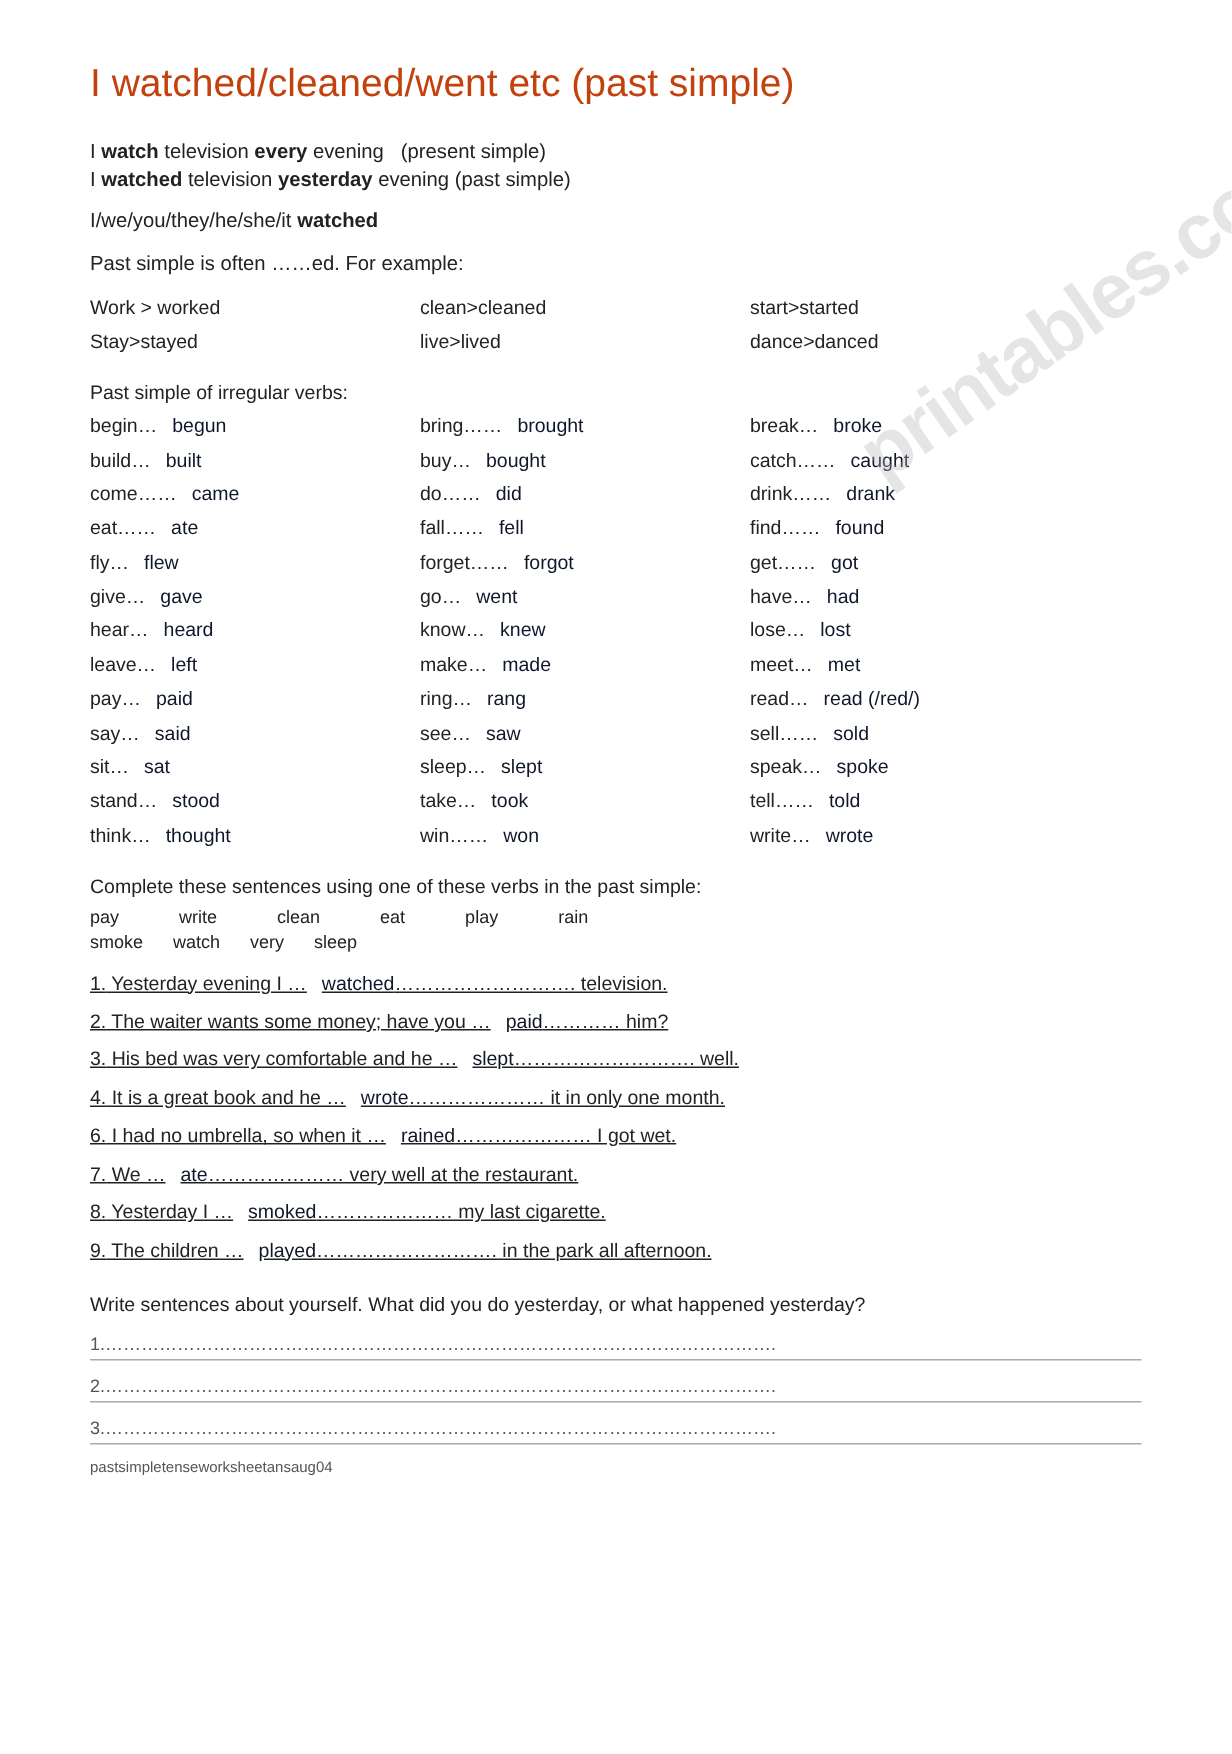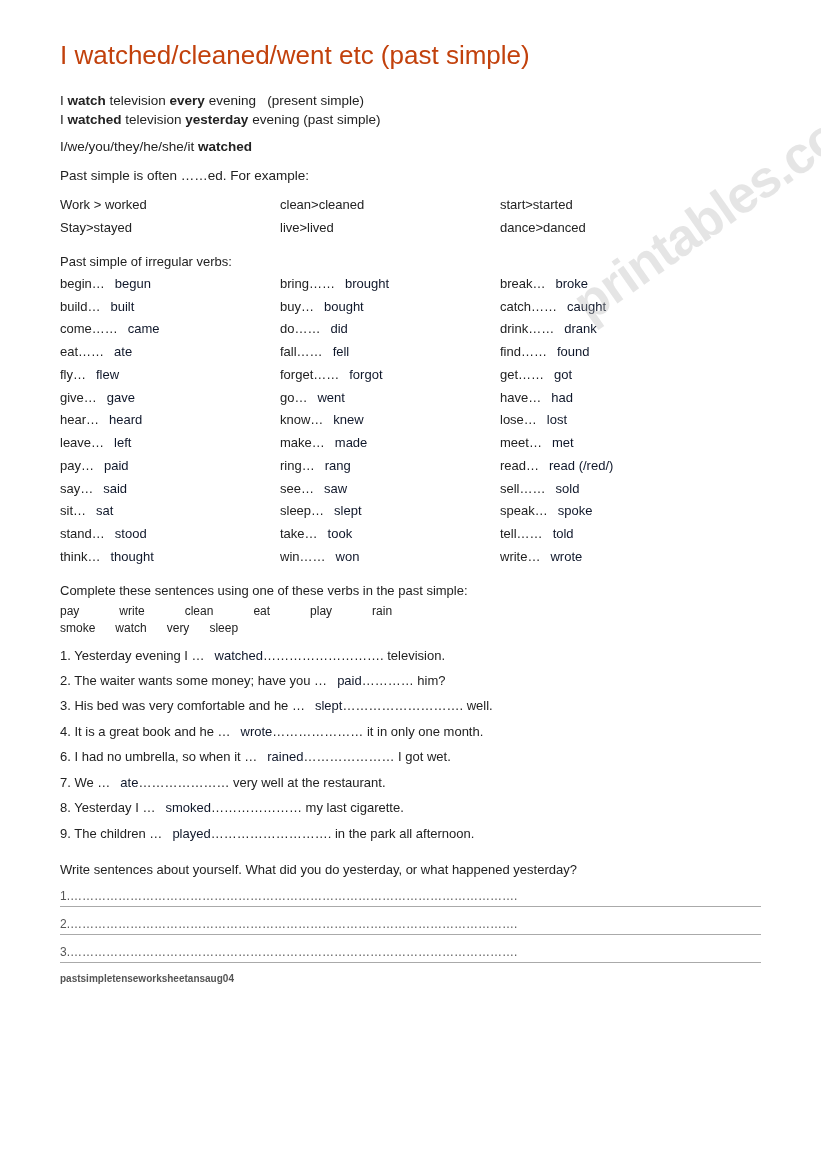--- a/index.html
+++ b/index.html
@@ -41,26 +41,26 @@
       line-height: 1.75;
       margin-bottom: 14px;
     }
     .complete-title { margin-bottom: 6px; font-size: 13px; }
     .verbs-row {
       display: flex;
       gap: 40px;
       margin-bottom: 3px;
       font-size: 12px;
     }
-    .sentences { margin-top: 10px; margin-bottom: 16px; }
+    .sentences { margin-top: 10px; margin-bottom: 16px; text-decoration: underline; }
     .sentence { font-size: 13px; margin-bottom: 4px; line-height: 1.65; }
     .write-section { margin-top: 14px; font-size: 13px; }
     .write-title { margin-bottom: 8px; line-height: 1.6; }
     .write-line { border-bottom: 1px solid #aaa; margin-bottom: 10px; height: 18px; font-size: 12px; color: #555; }
-    .footer { font-size: 10px; color: #555; margin-top: 10px; font-weight: bold; }
+    .footer { font-size: 10px; color: #555; margin-top: 10px; }
     .watermark {
       position: absolute;
       right: 60px;
       top: 220px;
       font-size: 52px;
       color: rgba(180,180,180,0.35);
       font-weight: bold;
       transform: rotate(-35deg);
       letter-spacing: -1px;
       font-family: Arial, sans-serif;

